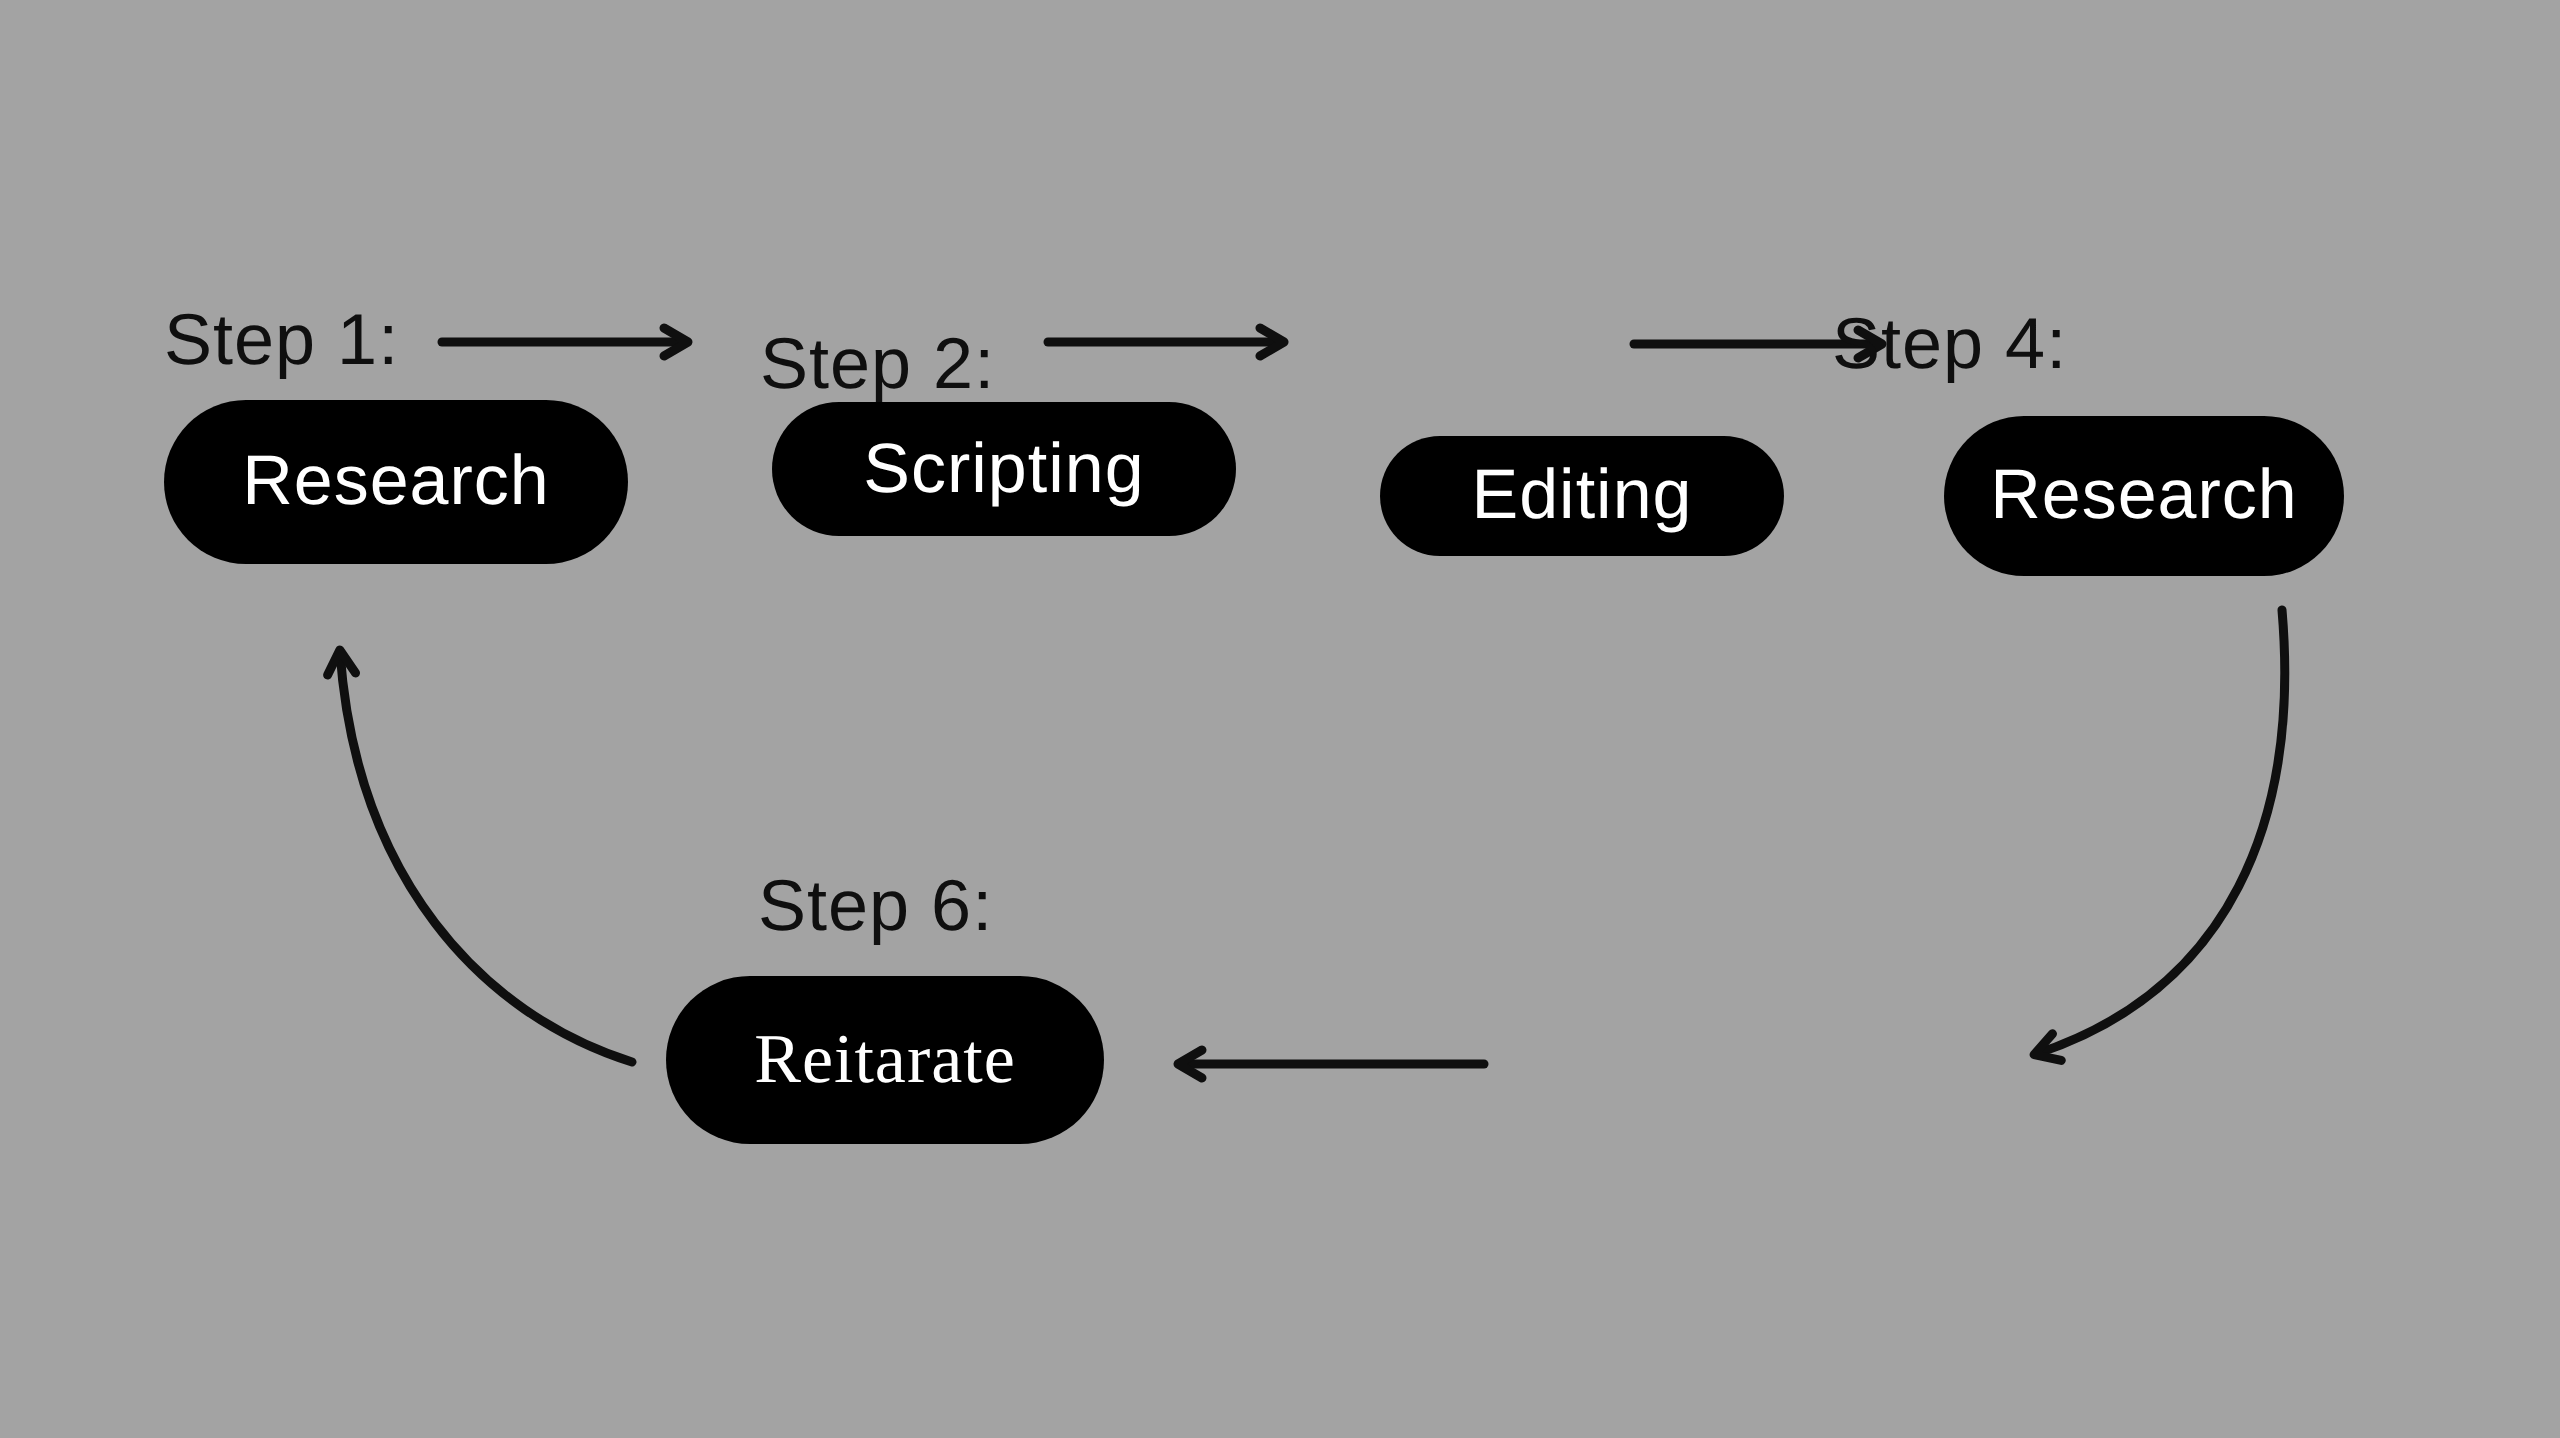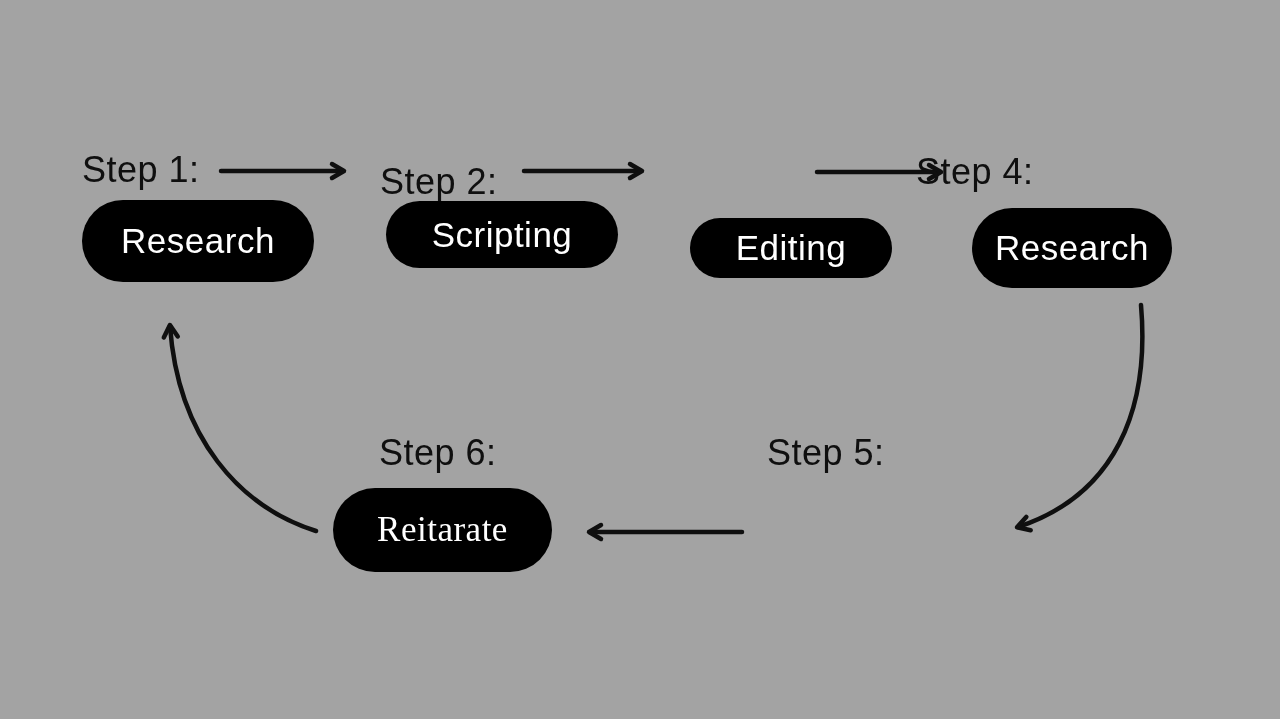--- a/index.html
+++ b/index.html
@@ -98,20 +98,19 @@
 
   <div class="pill pill-3">
     <span>Editing</span>
   </div>
 
   <div class="step-label lbl-4">Step 4:</div>
   <div class="pill pill-4">
     <span>Research</span>
   </div>
 
-  <div class="step-label lbl-5">Step 5:</div>
 
   <div class="step-label lbl-6">Step 6:</div>
   <div class="pill pill-6">
     <span>Reitarate</span>
   </div>
 
 </div>
 
 </body></html>

